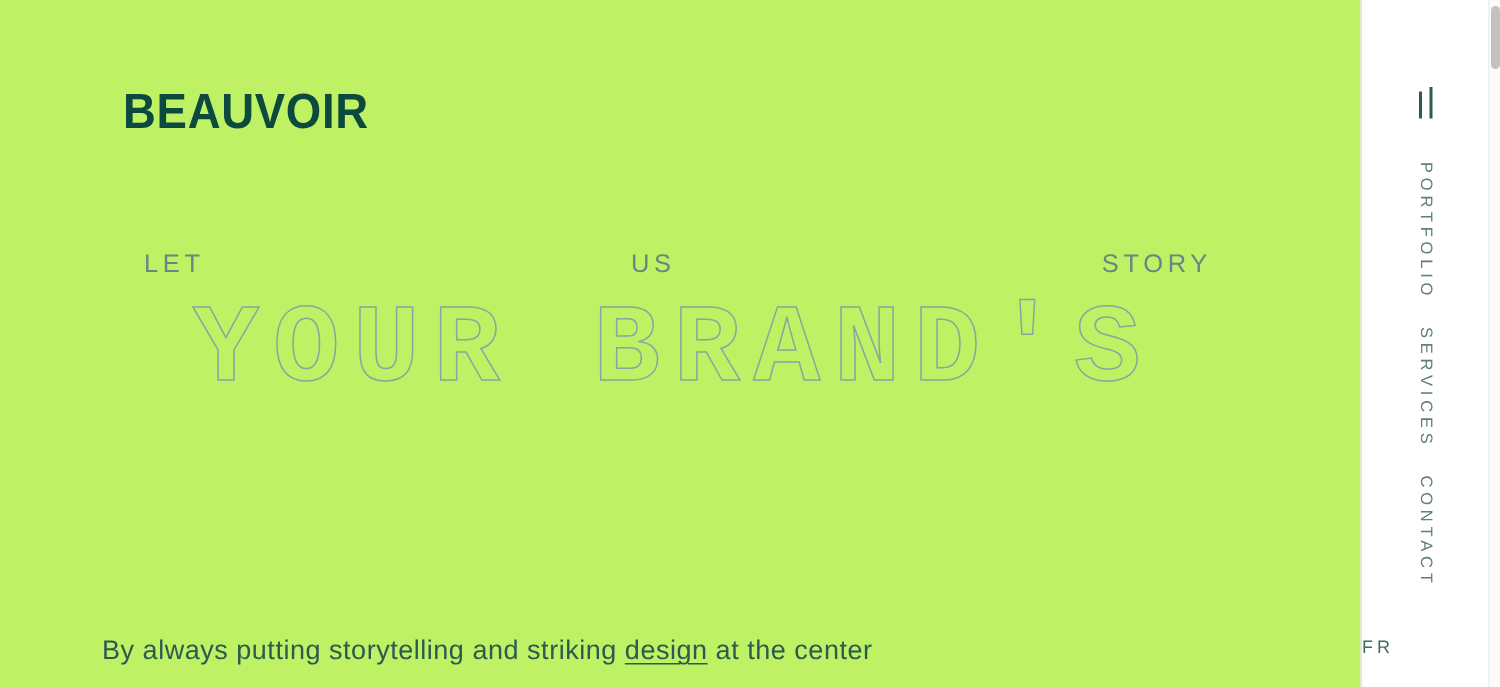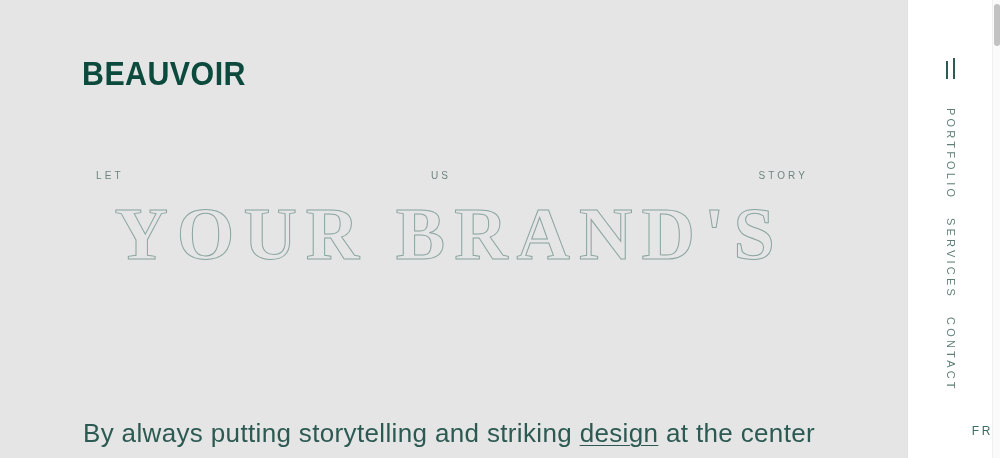--- a/index.html
+++ b/index.html
@@ -14,21 +14,21 @@
     background: #ffffff;
     font-family: "Liberation Sans", sans-serif;
     position: relative;
   }
 
   
   .page {
     position: relative;
     width: 1000px;
     height: 458px;
-    background: #e5e5e5;
+    background: #bef264;
     overflow: hidden;
   }
 
   
   .main {
     position: absolute;
     left: 0;
     top: 0;
     width: 907px;
     height: 458px;
@@ -56,34 +56,34 @@
   .kicker {
     position: absolute;
     left: 96px;
     top: 168px;
     width: 712px;
     display: flex;
     justify-content: space-between;
     align-items: baseline;
   }
   .kicker span {
-    font-size: 10px;
+    font-size: 17px;
     line-height: 16px;
     letter-spacing: 3.1px;
     color: #6d8580;
     white-space: nowrap;
   }
 
   
   .headline {
     position: absolute;
     left: 84px;
     top: 196px;
     width: 730px;
-    font-family: Liberation Serif, serif;
+    font-family: Liberation Mono, monospace;
     font-weight: 700;
     font-size: 74px;
     line-height: 76px;
     letter-spacing: 9px;
     color: transparent;
     -webkit-text-stroke: 1px #8aa5a0;
     text-align: center;
     white-space: nowrap;
     text-transform: uppercase;
     user-select: none;
@@ -92,24 +92,24 @@
     display: block;
     transform: scaleX(1.0);
   }
   .headline .line2 {
     display: block;
   }
 
   
   .body-copy {
     position: absolute;
-    left: 83px;
+    left: 68px;
     top: 418px;
     width: 790px;
-    font-size: 26px;
+    font-size: 18px;
     line-height: 30px;
     letter-spacing: 0.35px;
     color: #2c5a52;
     white-space: nowrap;
   }
   .body-copy .link {
     color: #2c5a52;
     text-decoration: underline;
     text-underline-offset: 3px;
     text-decoration-thickness: 1px;
@@ -174,21 +174,21 @@
   .vnav-item.nav-portfolio { margin-bottom: 18px; }
   .vnav-item.nav-services  { margin-bottom: 18px; }
   .vnav-item.nav-contact   { margin-bottom: 0; }
 
   
   .lang {
     position: absolute;
     left: 0;
     top: 424px;
     width: 85px;
-    text-align: right;
+    text-align: left;
     font-size: 12px;
     letter-spacing: 2.6px;
     color: #3f6b63;
     cursor: pointer;
   }
 
   
   .scrollbar-track {
     position: absolute;
     right: 0;

